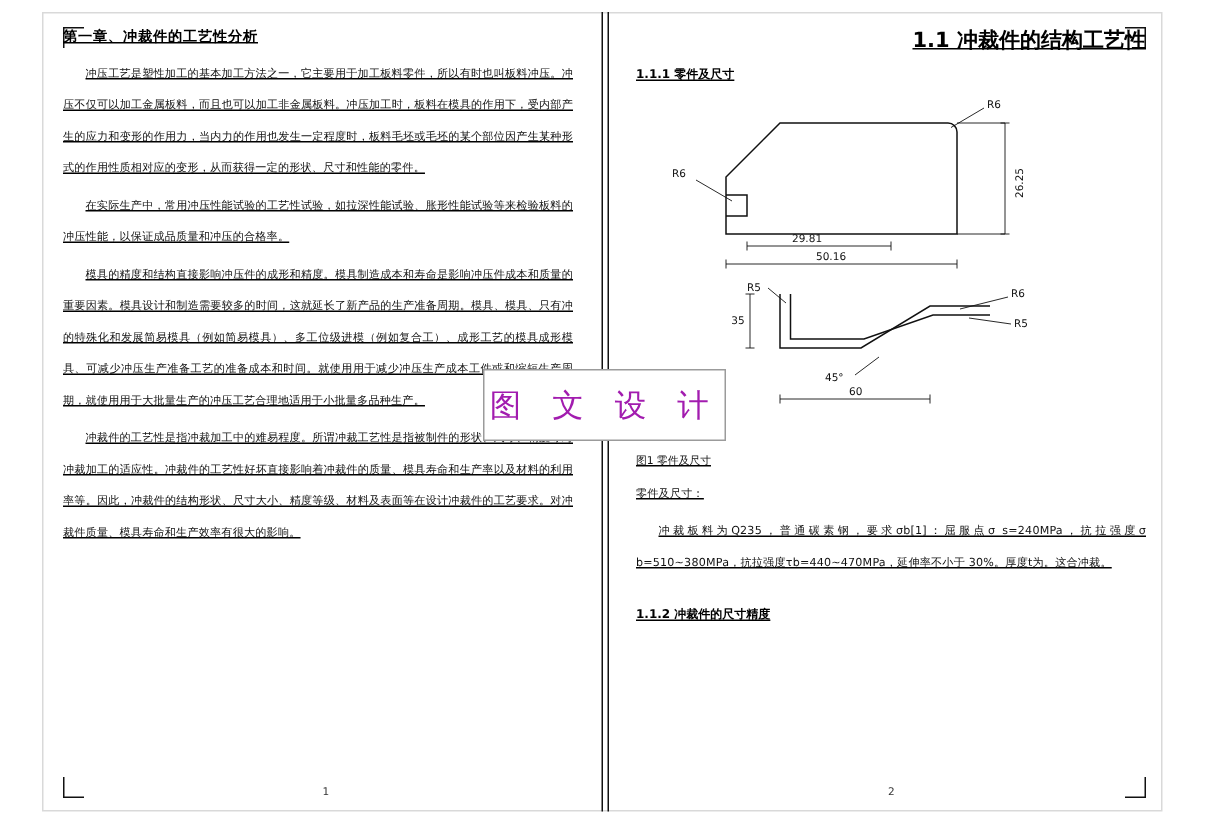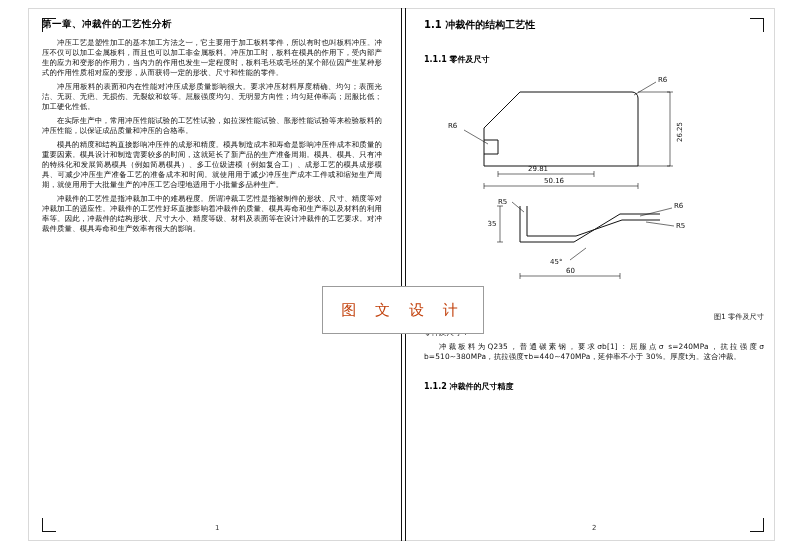--- a/index.html
+++ b/index.html
@@ -39,81 +39,82 @@
   .crop{position:absolute;width:14px;height:14px;}
   .crop i{position:absolute;background:#111;}
   .crop .h{height:1px;width:14px;}
   .crop .v{width:1px;height:14px;}
 
   .col{
     position:absolute;
     top:18px;
     width:340px;
     height:500px;
+    text-decoration:underline;
   }
   .col.left{left:42px;}
   .col.right{left:424px;}
 
   .h1{
     font-size:9.5px;
     font-weight:bold;
     color:#000;
     letter-spacing:0.5px;
     margin:0 0 7px 0;
     white-space:nowrap;
   }
   .h2{
-    font-size:10px;
+    font-size:14px;
     font-weight:bold;
     color:#000;
-    margin:0 0 22px 0;
+    margin:0 0 8px 0;
     white-space:nowrap;
+    text-align:right;
   }
   .h3{
     font-size:8px;
     font-weight:bold;
     color:#000;
     margin:0 0 5px 0;
     white-space:nowrap;
   }
   p.body{
     font-size:7.4px;
-    line-height:10px;
+    line-height:21px;
     color:#111;
     margin:0 0 4px 0;
     text-indent:15px;
     text-align:justify;
     letter-spacing:0.15px;
   }
   p.body.noind{text-indent:0;}
 
   
   .watermark{
     position:absolute;
     left:322px; top:246px;
     width:160px;height:46px;
     background:#ffffff;
     border:1px solid #9b9b9b;
     display:flex;align-items:center;justify-content:center;
-    font-size:15px;
+    font-size:21px;
     letter-spacing:7px;
-    color:#c2410c;
+    color:#a21caf;
     font-family:"DejaVu Serif", serif;
     z-index:30;
-    margin-top:40px;
   }
 
   
   .fig{
     position:relative;
     width:340px;
   }
   .figcap{
     font-size:7.2px;
-    text-align:right;
+    text-align:left;
     color:#111;
     margin-top:2px;
   }
   svg{display:block;}
   .ln{stroke:#111;stroke-width:1;fill:none;}
   .thin{stroke:#111;stroke-width:0.6;fill:none;}
   .dim{font-size:7px;fill:#111;font-family:"DejaVu Sans",sans-serif;}
   .dimv{font-size:7px;fill:#111;font-family:"DejaVu Sans",sans-serif;}
   .pagenum{
     position:absolute;
@@ -143,21 +144,20 @@
     <i class="h" style="left:0;top:13px;"></i>
       <i class="v" style="left:13px;top:0;"></i>
   </div>
 
   <div class="spine"></div>
   <div class="spine2"></div>
 
   <div class="col left">
     <div class="h1">第一章、冲裁件的工艺性分析</div>
     <p class="body">冲压工艺是塑性加工的基本加工方法之一，它主要用于加工板料零件，所以有时也叫板料冲压。冲压不仅可以加工金属板料，而且也可以加工非金属板料。冲压加工时，板料在模具的作用下，受内部产生的应力和变形的作用力，当内力的作用也发生一定程度时，板料毛坯或毛坯的某个部位因产生某种形式的作用性质相对应的变形，从而获得一定的形状、尺寸和性能的零件。</p>
-    <p class="body">冲压用板料的表面和内在性能对冲压成形质量影响很大。要求冲压材料厚度精确、均匀；表面光洁、无斑、无疤、无损伤、无裂纹和纹等。屈服强度均匀、无明显方向性；均匀延伸率高；屈服比低；加工硬化性低。</p>
     <p class="body">在实际生产中，常用冲压性能试验的工艺性试验，如拉深性能试验、胀形性能试验等来检验板料的冲压性能，以保证成品质量和冲压的合格率。</p>
     <p class="body">模具的精度和结构直接影响冲压件的成形和精度。模具制造成本和寿命是影响冲压件成本和质量的重要因素。模具设计和制造需要较多的时间，这就延长了新产品的生产准备周期。模具、模具、只有冲的特殊化和发展简易模具（例如简易模具）、多工位级进模（例如复合工）、成形工艺的模具成形模具、可减少冲压生产准备工艺的准备成本和时间。就使用用于减少冲压生产成本工件或和缩短生产周期，就使用用于大批量生产的冲压工艺合理地适用于小批量多品种生产。</p>
     <p class="body">冲裁件的工艺性是指冲裁加工中的难易程度。所谓冲裁工艺性是指被制件的形状、尺寸、精度等对冲裁加工的适应性。冲裁件的工艺性好坏直接影响着冲裁件的质量、模具寿命和生产率以及材料的利用率等。因此，冲裁件的结构形状、尺寸大小、精度等级、材料及表面等在设计冲裁件的工艺要求。对冲裁件质量、模具寿命和生产效率有很大的影响。</p>
   </div>
 
   <div class="col right">
     <div class="h2">1.1 冲裁件的结构工艺性</div>
     <div class="h3">1.1.1 零件及尺寸</div>
 
     <div class="fig">

